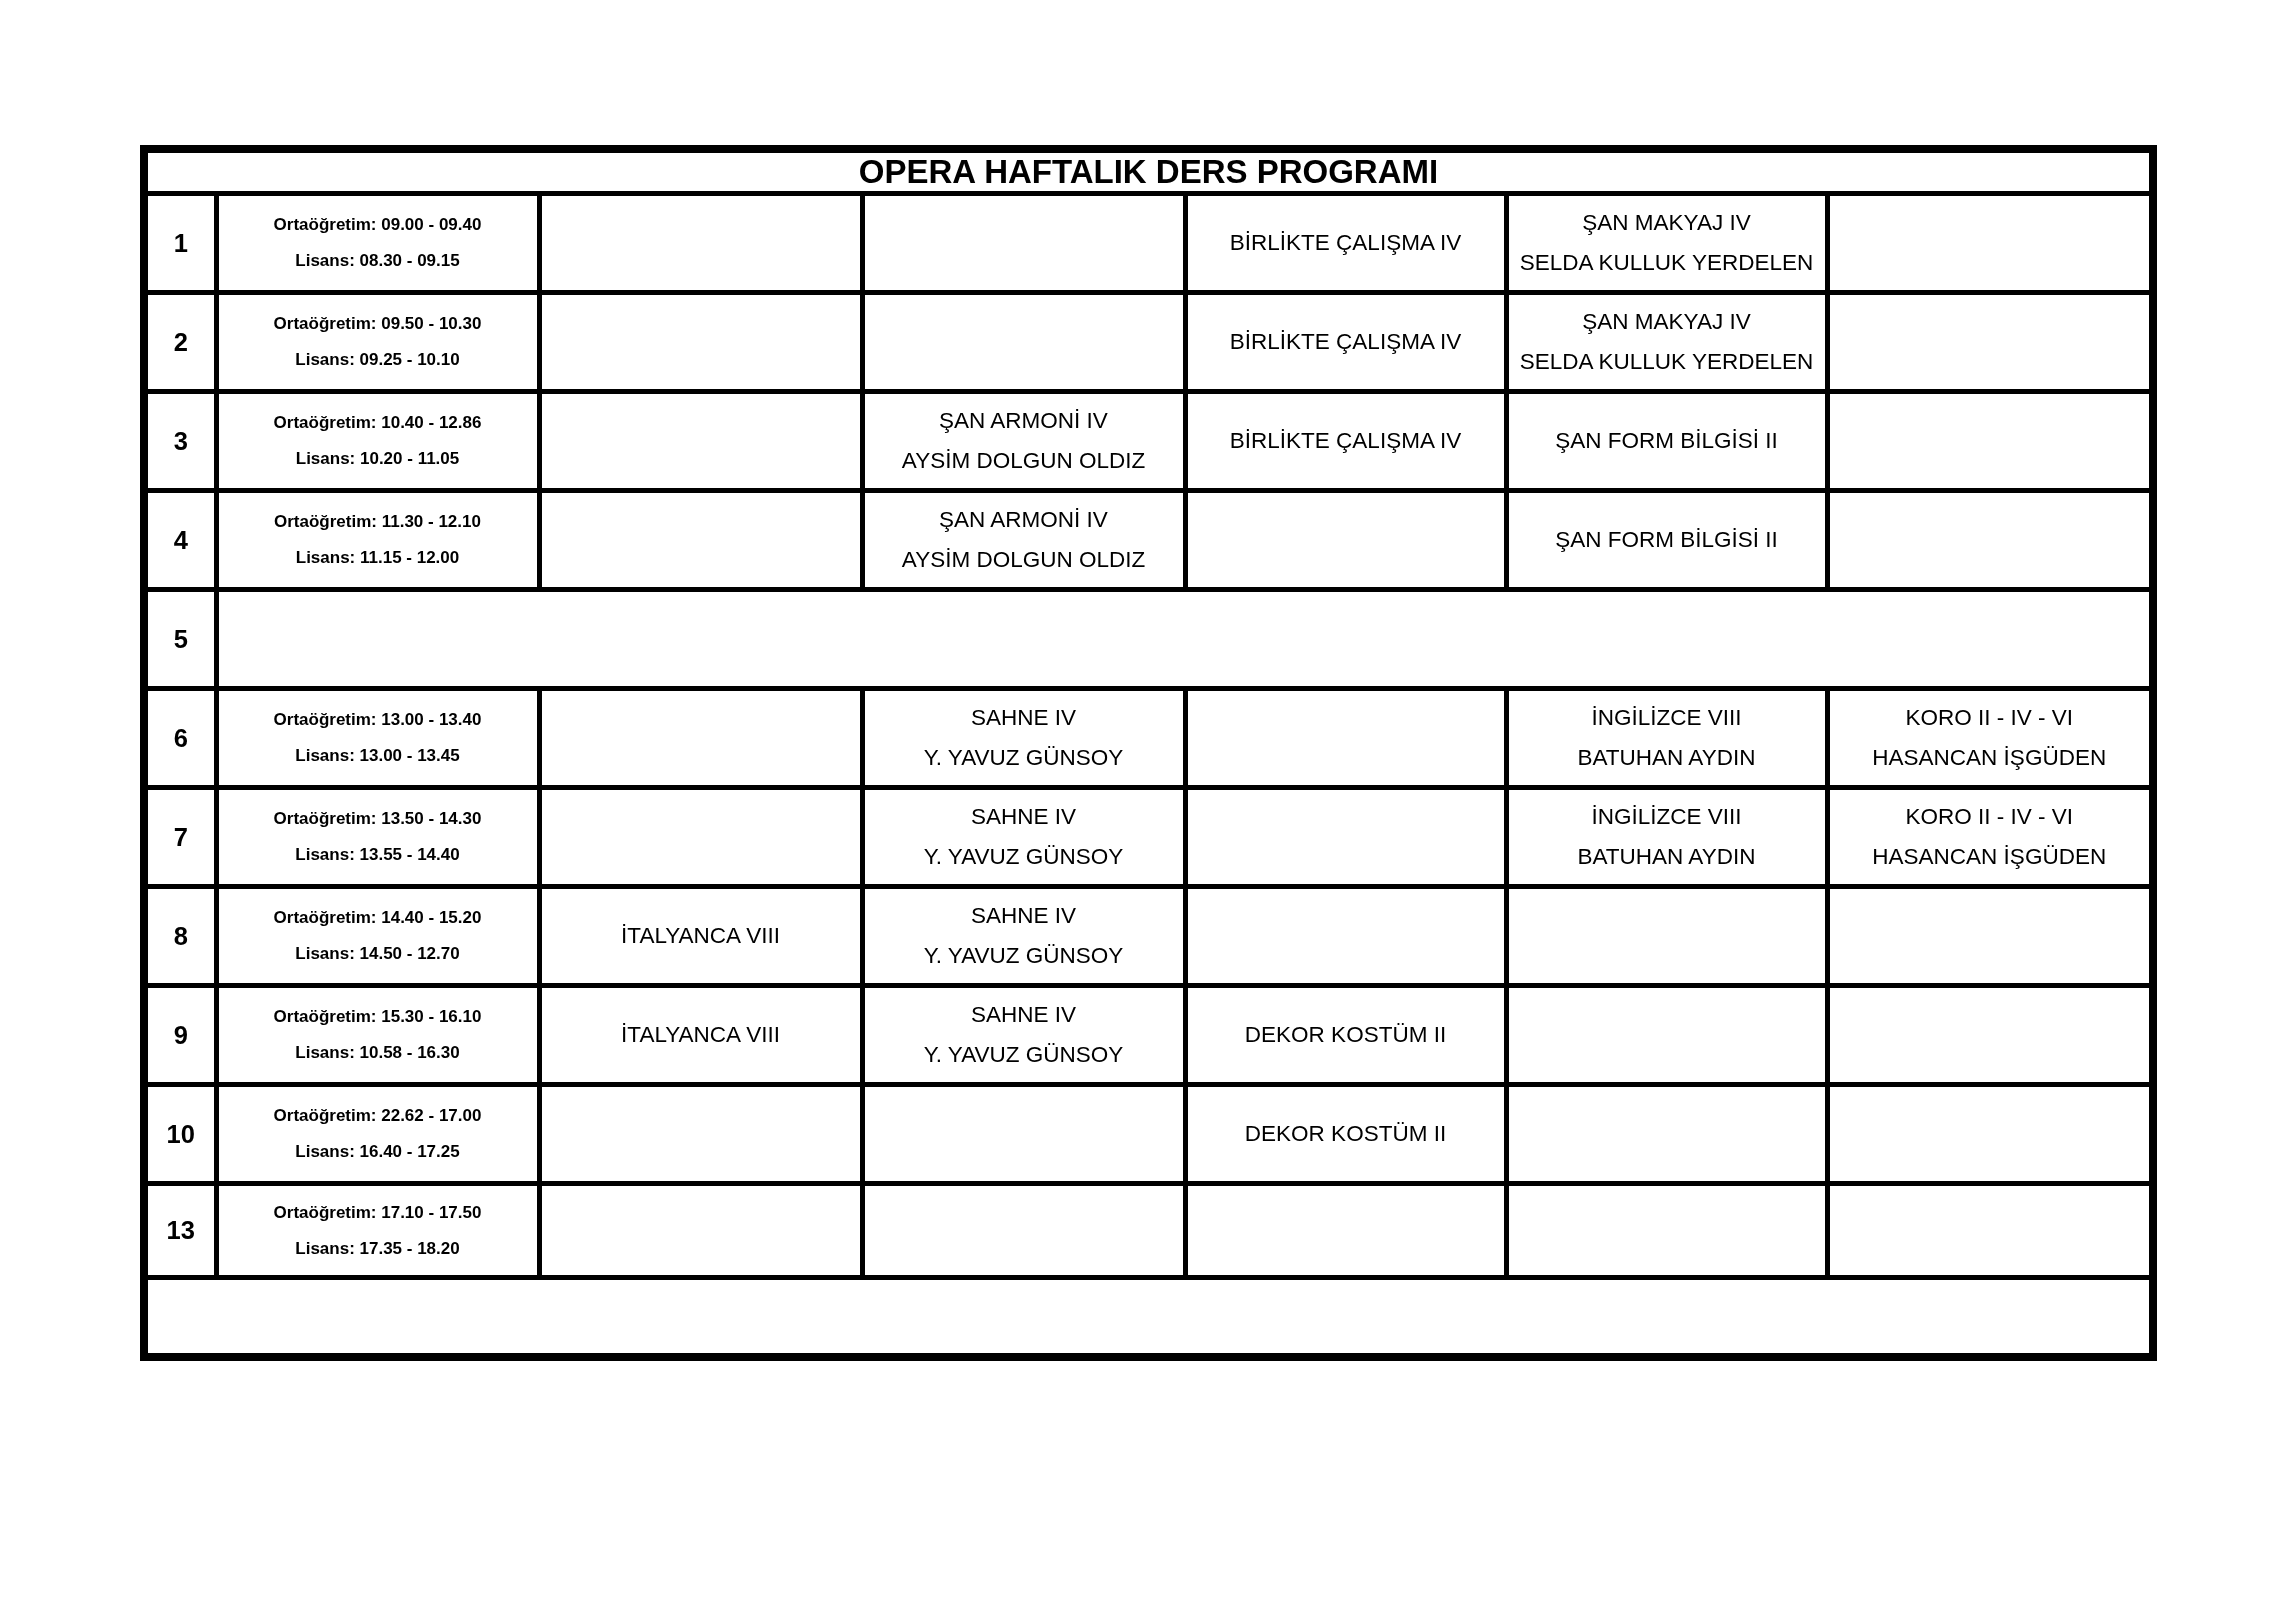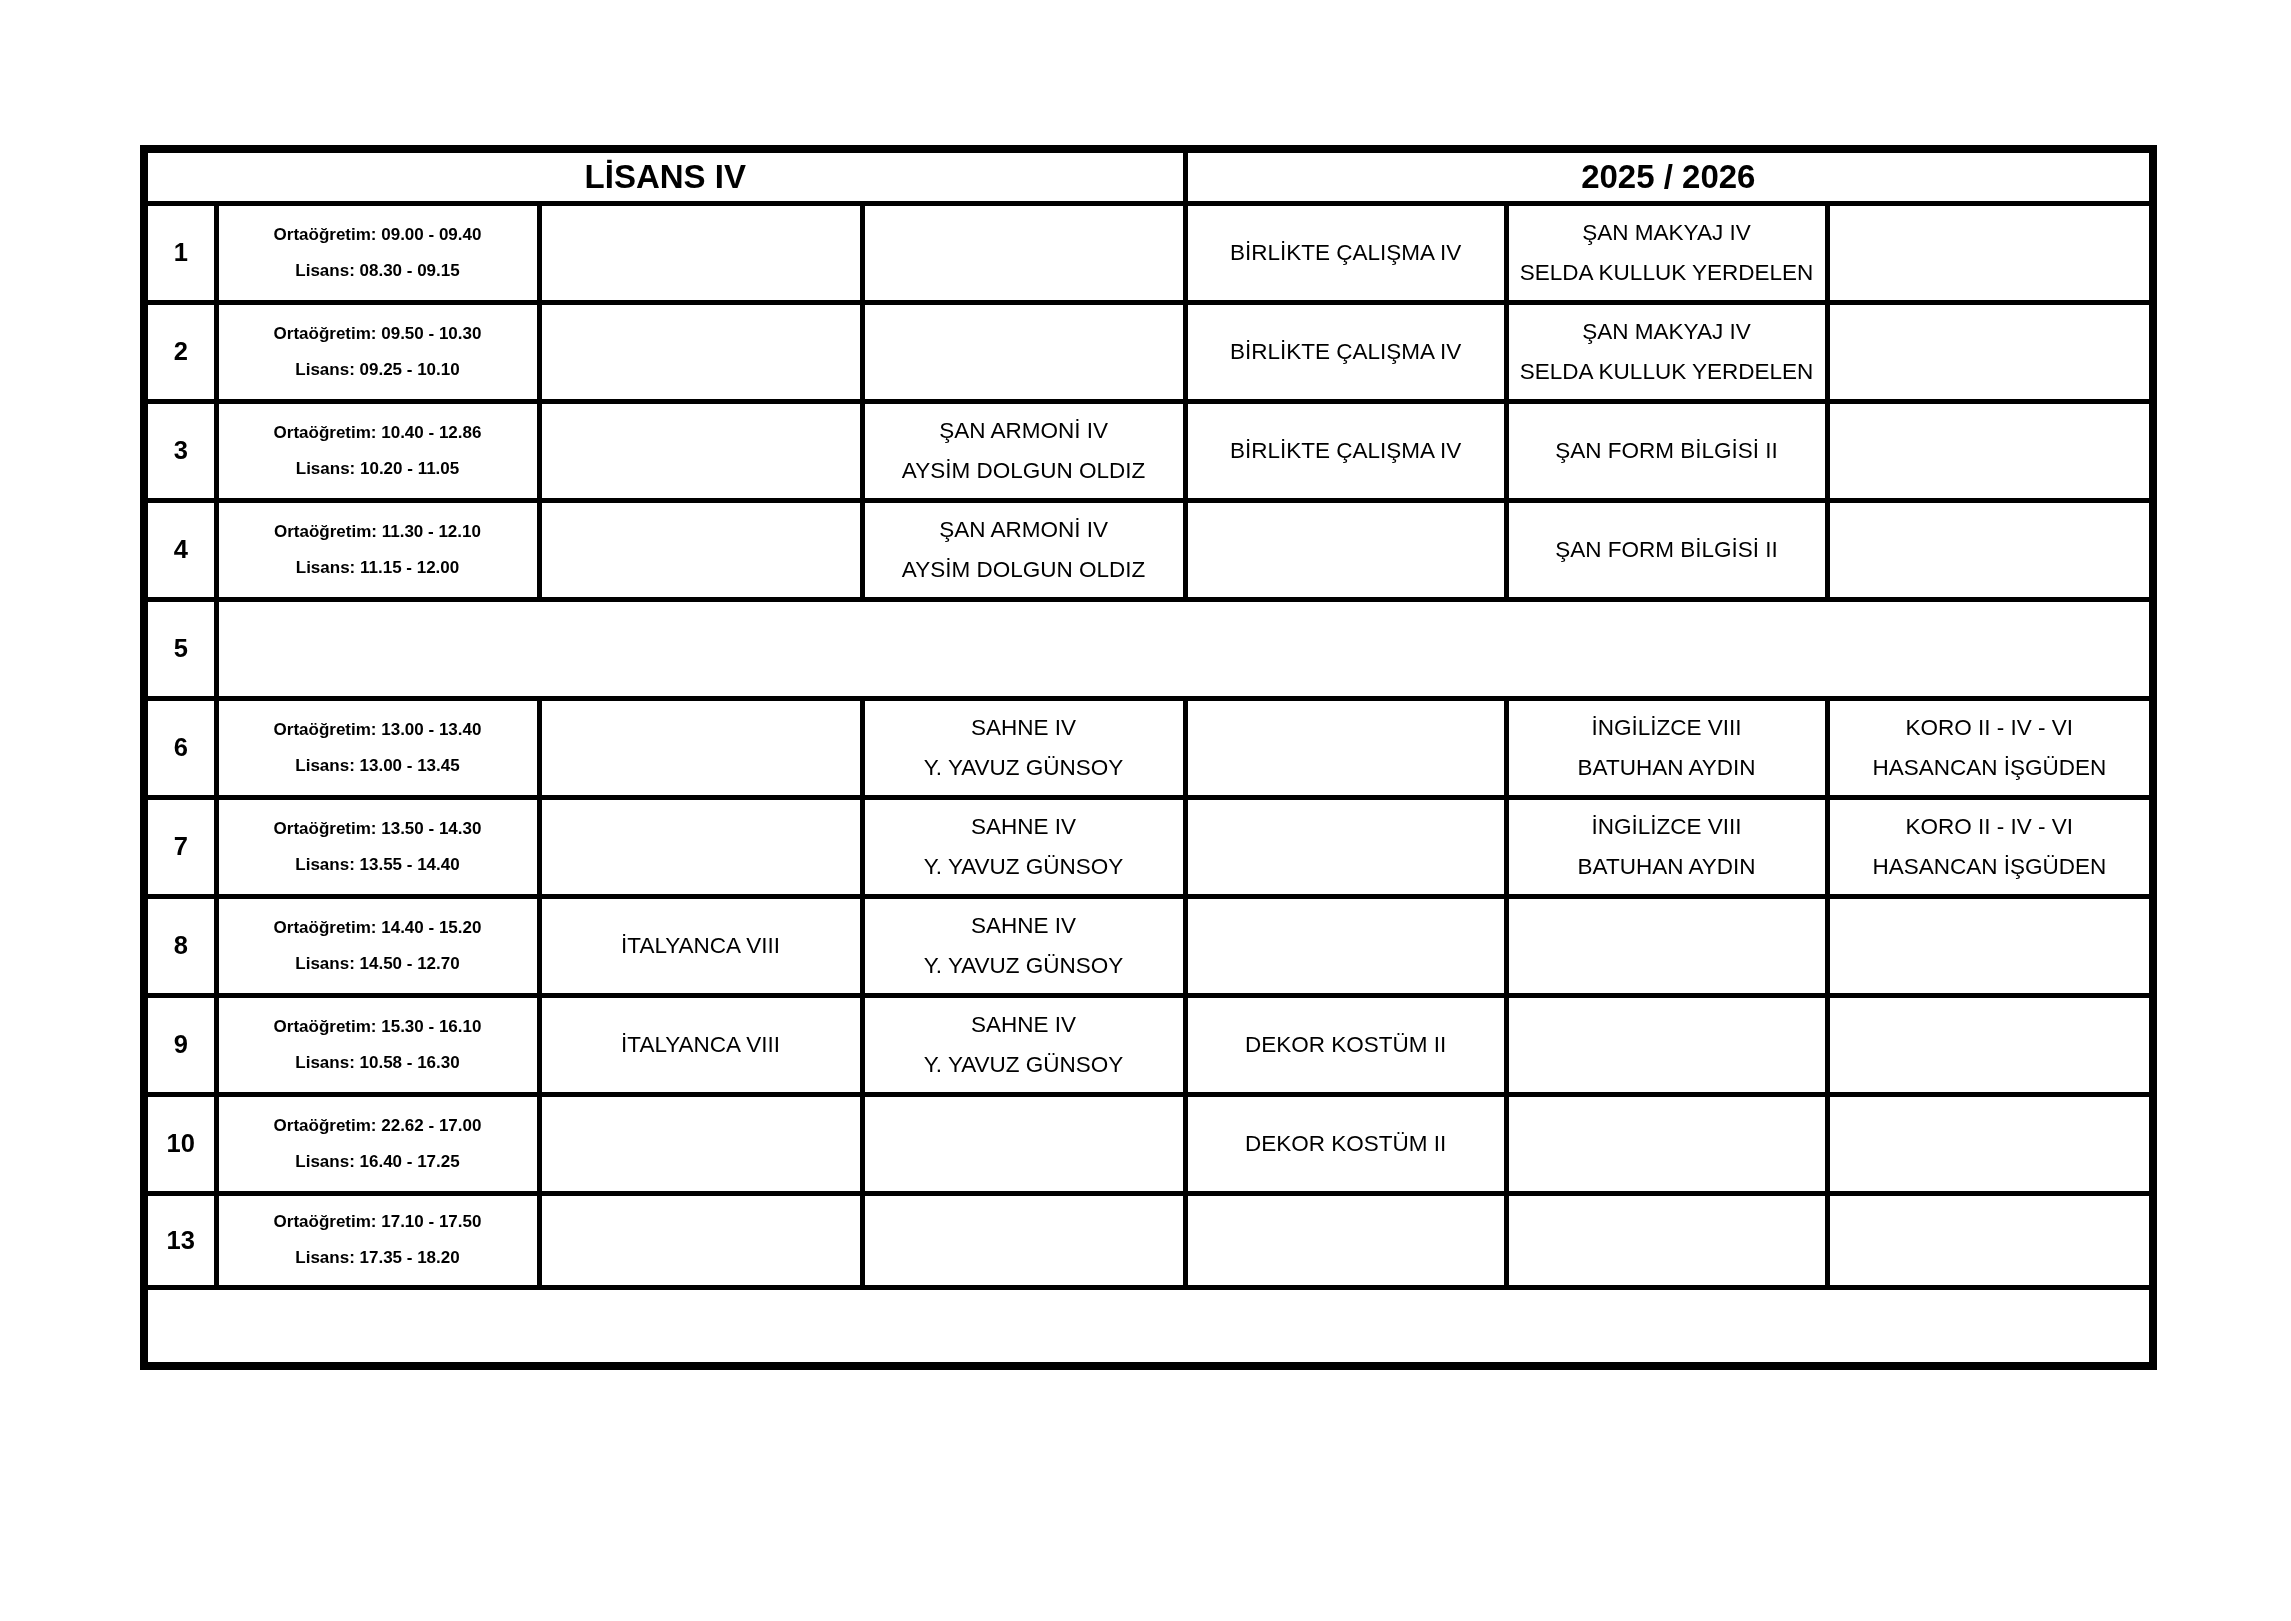--- a/index.html
+++ b/index.html
@@ -73,25 +73,24 @@
       <col style="width:72px">
       <col style="width:323px">
       <col style="width:323px">
       <col style="width:323px">
       <col style="width:321px">
       <col style="width:321px">
       <col style="width:326px">
     </colgroup>
 
     <tbody>
-
-    <tr class="lisans-row">
-      <td class="lisans-cell" colspan="4">LİSANS IV</td>
-      <td class="year-cell" colspan="3">2025 / 2026</td>
-    </tr>
+        <tr class="title-row">
+      <td class="title-cell" colspan="7">OPERA HAFTALIK DERS PROGRAMI</td>
+    </tr>
+
 
 
     <tr class="period-row">
       <td class="num-cell">1</td>
       <td class="saat-cell">
         <div>Ortaöğretim: 09.00 - 09.40</div>
         <div>Lisans: 08.30 - 09.15</div>
       </td>
       <td class="course-cell">
         <div></div>

